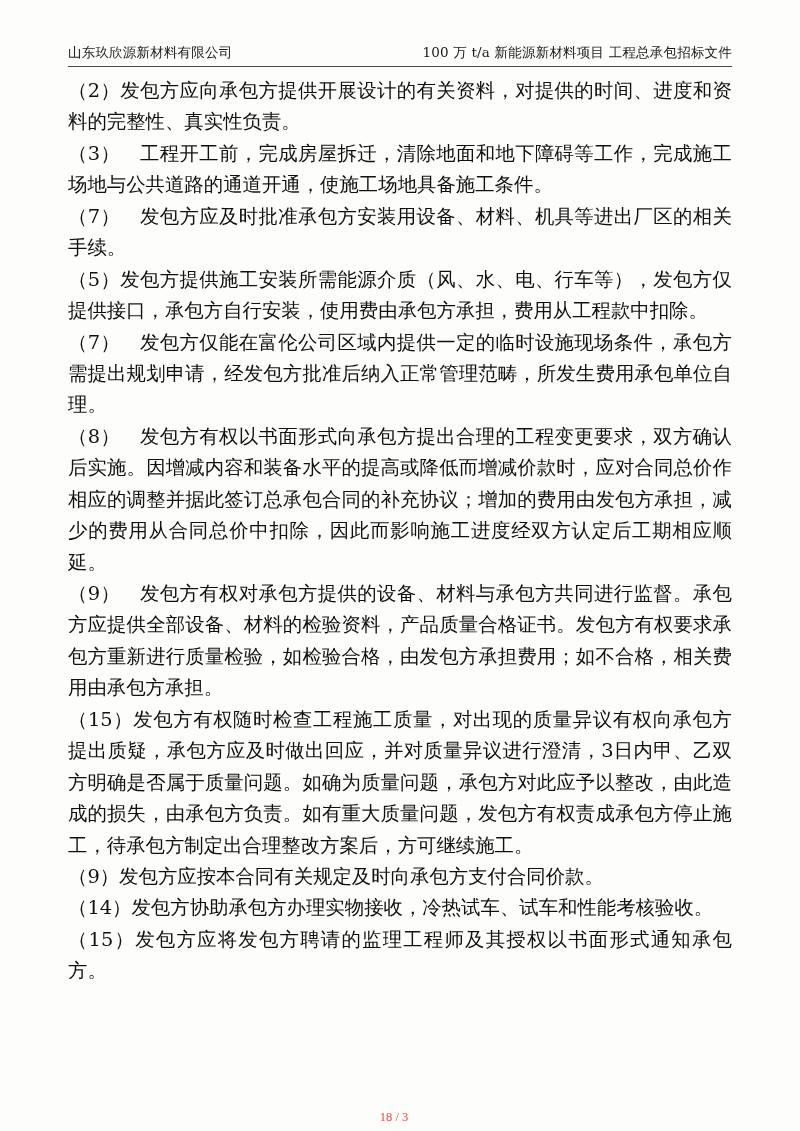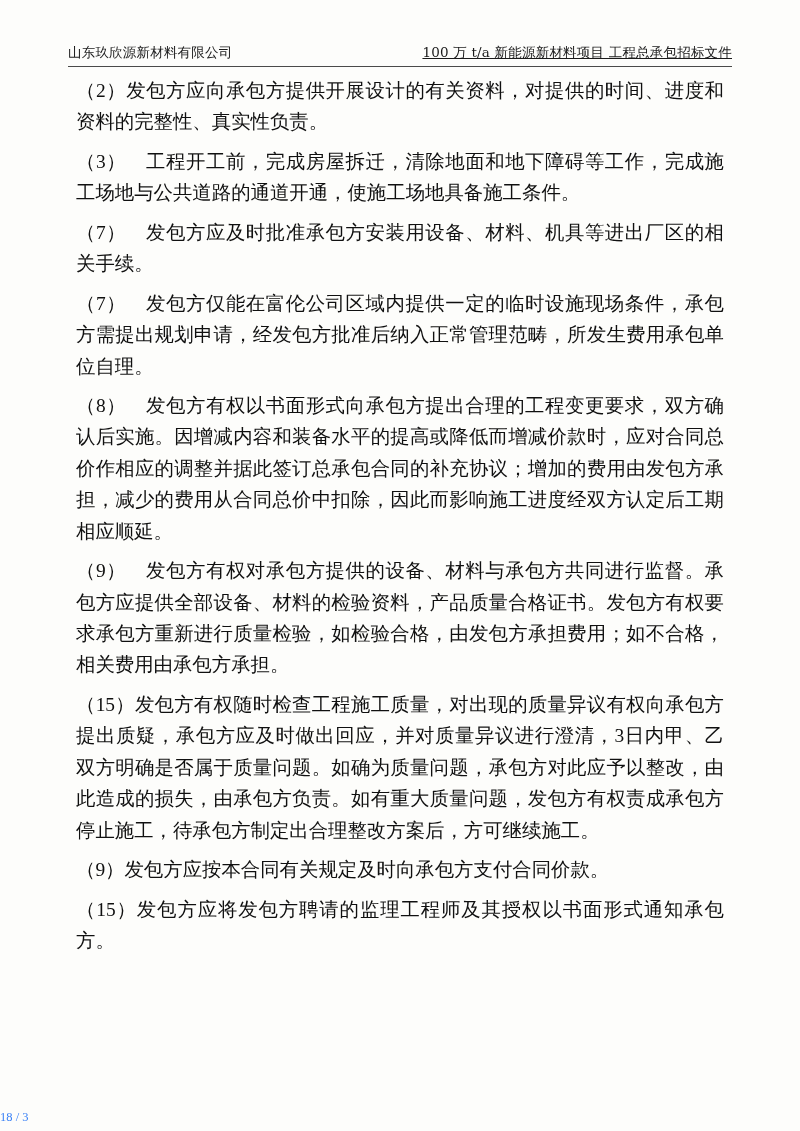--- a/index.html
+++ b/index.html
@@ -32,71 +32,72 @@
     font-size: 13.5px;
     color: #1a1a1a;
     padding-bottom: 3px;
     letter-spacing: 0.2px;
   }
   .header-left {
     white-space: nowrap;
   }
   .header-right {
     white-space: nowrap;
-    text-decoration: underline;
   }
   .header-rule {
     border-top: 1px solid #4a4a4a;
     margin-top: 1px;
     margin-bottom: 8px;
   }
   .body-text {
     font-size: 19.4px;
     line-height: 1.62;
     color: #101010;
     text-align: justify;
     text-justify: inter-ideograph;
   }
   .para {
-    margin: 8px;
+    margin: 0;
     text-indent: 0;
     white-space: pre-wrap;
-    font-family: Liberation Serif, serif;
   }
   .footer {
     position: absolute;
     left: 0;
     right: 12px;
     bottom: 6px;
+    text-align: center;
     font-size: 12.5px;
-    color: #3b82f6;
+    color: #ef4444;
     font-family: "Liberation Serif", serif;
   }
 </style>
 </head>
 <body>
 
 <div class="page">
   <div class="page-inner">
 
     <div class="header">
       <div class="header-left">山东玖欣源新材料有限公司</div>
       <div class="header-right">100 万 t/a 新能源新材料项目 工程总承包招标文件</div>
     </div>
     <div class="header-rule"></div>
 
     <div class="body-text">
       <p class="para">（2）发包方应向承包方提供开展设计的有关资料，对提供的时间、进度和资料的完整性、真实性负责。</p>
       <p class="para">（3）　工程开工前，完成房屋拆迁，清除地面和地下障碍等工作，完成施工场地与公共道路的通道开通，使施工场地具备施工条件。</p>
       <p class="para">（7）　发包方应及时批准承包方安装用设备、材料、机具等进出厂区的相关手续。</p>
+      <p class="para">（5）发包方提供施工安装所需能源介质（风、水、电、行车等），发包方仅提供接口，承包方自行安装，使用费由承包方承担，费用从工程款中扣除。</p>
       <p class="para">（7）　发包方仅能在富伦公司区域内提供一定的临时设施现场条件，承包方需提出规划申请，经发包方批准后纳入正常管理范畴，所发生费用承包单位自理。</p>
       <p class="para">（8）　发包方有权以书面形式向承包方提出合理的工程变更要求，双方确认后实施。因增减内容和装备水平的提高或降低而增减价款时，应对合同总价作相应的调整并据此签订总承包合同的补充协议；增加的费用由发包方承担，减少的费用从合同总价中扣除，因此而影响施工进度经双方认定后工期相应顺延。</p>
       <p class="para">（9）　发包方有权对承包方提供的设备、材料与承包方共同进行监督。承包方应提供全部设备、材料的检验资料，产品质量合格证书。发包方有权要求承包方重新进行质量检验，如检验合格，由发包方承担费用；如不合格，相关费用由承包方承担。</p>
       <p class="para">（15）发包方有权随时检查工程施工质量，对出现的质量异议有权向承包方提出质疑，承包方应及时做出回应，并对质量异议进行澄清，3日内甲、乙双方明确是否属于质量问题。如确为质量问题，承包方对此应予以整改，由此造成的损失，由承包方负责。如有重大质量问题，发包方有权责成承包方停止施工，待承包方制定出合理整改方案后，方可继续施工。</p>
       <p class="para">（9）发包方应按本合同有关规定及时向承包方支付合同价款。</p>
+      <p class="para">（14）发包方协助承包方办理实物接收，冷热试车、试车和性能考核验收。</p>
       <p class="para">（15）发包方应将发包方聘请的监理工程师及其授权以书面形式通知承包方。</p>
 
     </div>
 
   </div>
 
   <div class="footer">
     <span>18 / 3</span>
   </div>
 </div>

